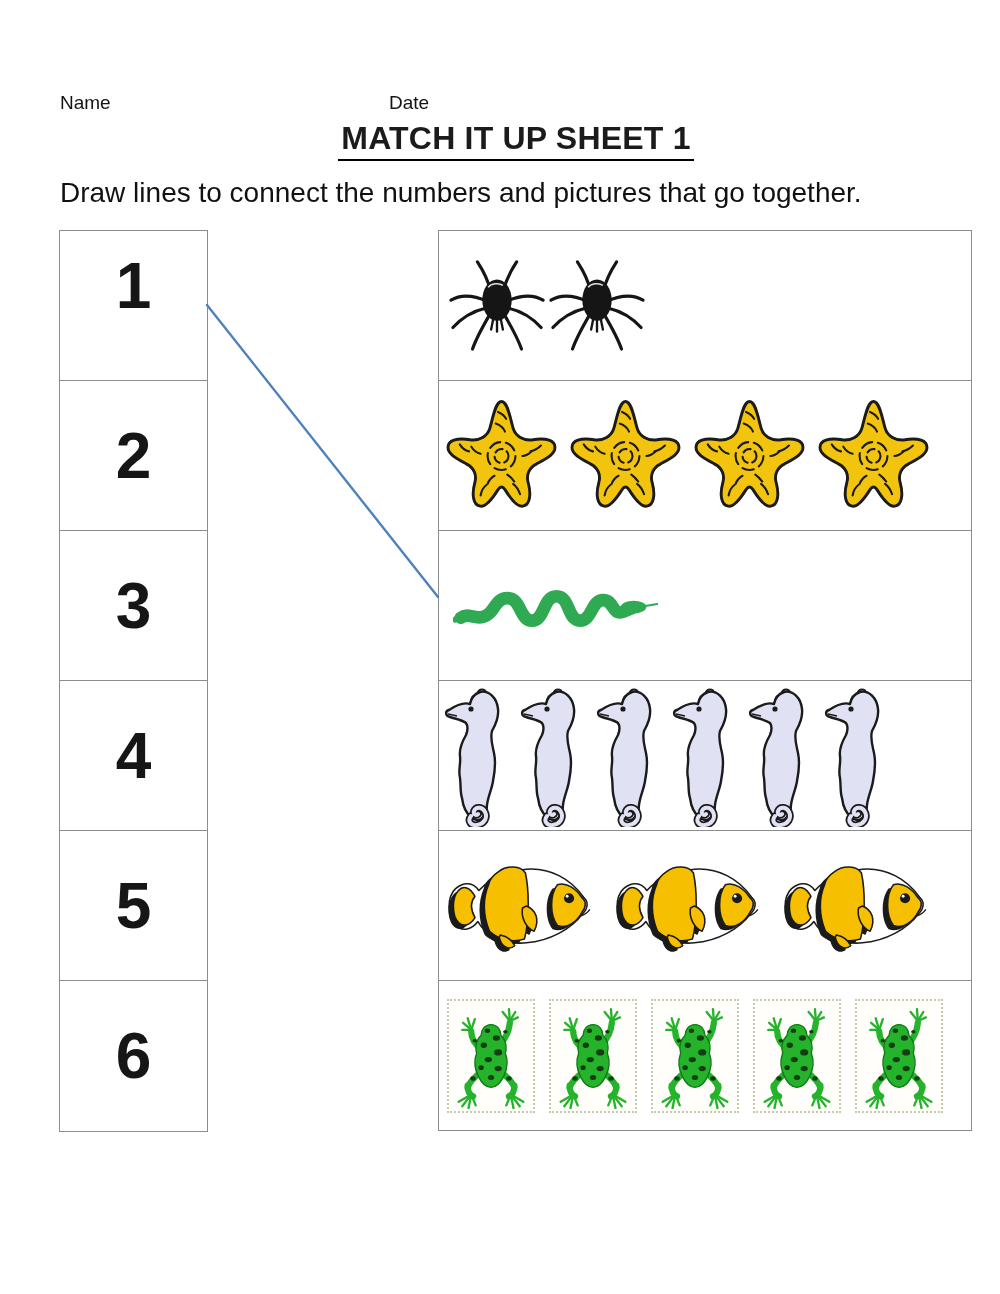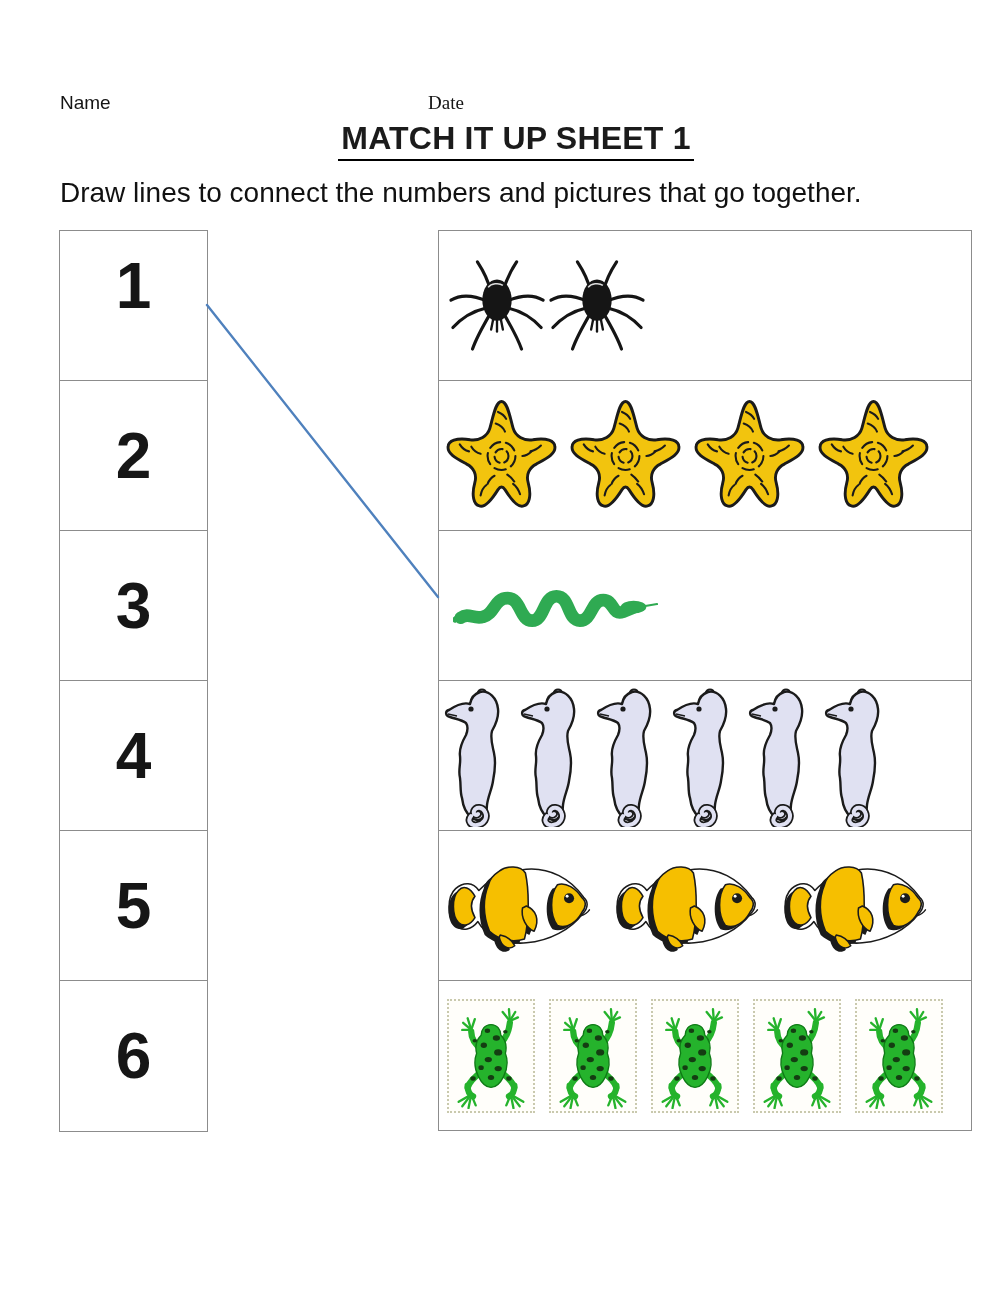--- a/index.html
+++ b/index.html
@@ -2,21 +2,21 @@
 <html style="--c-ink: #1b1b1b; --c-spider: #151515; --c-starfish: #f2c40e; --c-snake: #2faa52; --c-seahorse: #e0e1f2; --c-clownfish: #f6bf00; --c-frog: #25b32c; --c-frogspot: #143d12; --c-line: #4f81bd; --c-border: #8c8c8c;"><head>
 <meta charset="utf-8">
 <style>
   html,body { margin:0; padding:0; background:#ffffff; }
   .page {
     position:relative; width:1000px; height:1294px; background:#fff;
     font-family:"Liberation Sans", sans-serif; color:#1b1b1b; overflow:hidden;
   }
   .hdr-label { position:absolute; top:60px; font-size:19px; color:#141414;margin-top:32px; }
   #nameLabel { left:60px; }
-  #dateLabel { left:428px;font-family:Liberation Serif, serif; }
+  #dateLabel { left:389px; }
   .title-wrap { position:absolute; top:104px; left:16px; width:100%; text-align:center;margin-top:16px; }
   .title {
     display:inline-block; font-size:32px; font-weight:600; letter-spacing:.2px;
     border-bottom:2.5px solid #000; padding:0 3px 2px 3px;
   }
   .instruction { position:absolute; left:60px; top:177px; font-size:28px; color:#111; }
 
   .numbers-col {
     position:absolute; left:59px; top:230px; width:149px; height:902px;
     border:1px solid var(--c-border); box-sizing:border-box; background:#fff;

